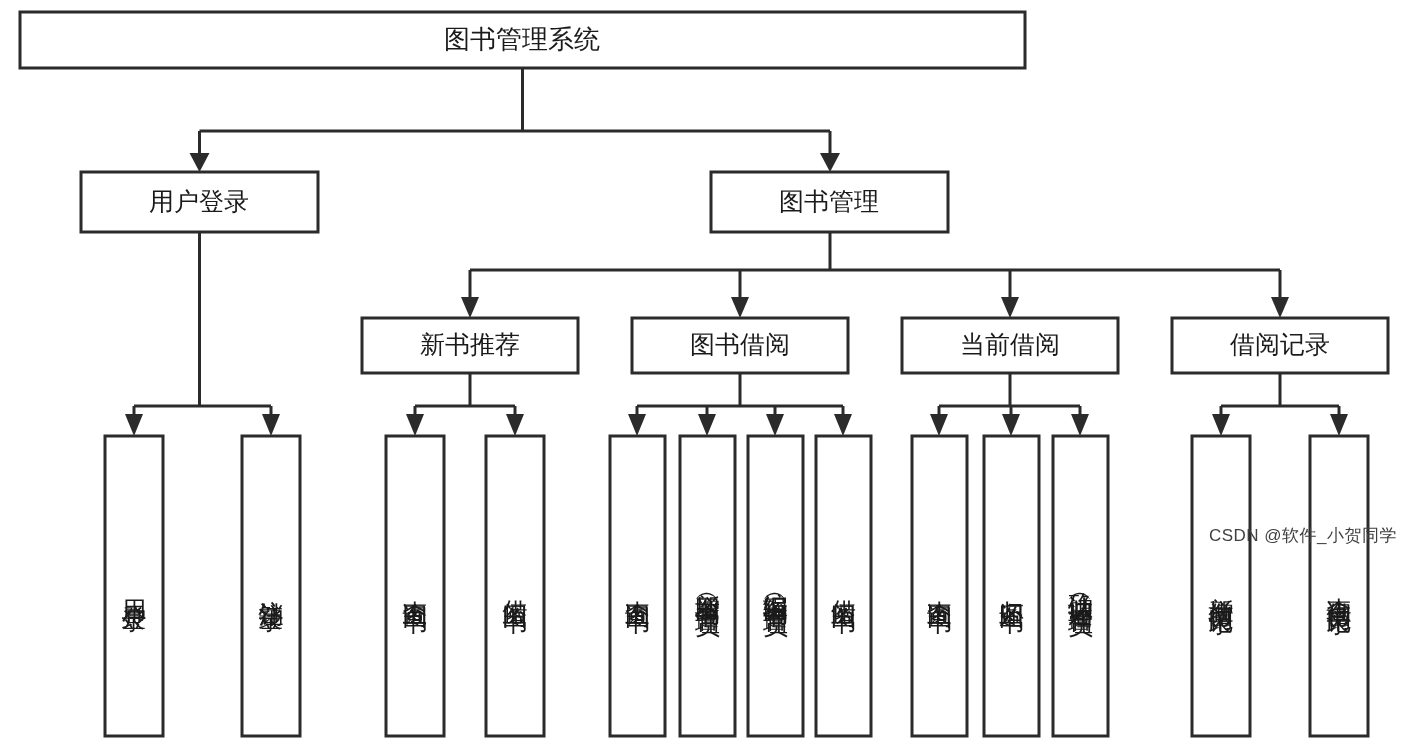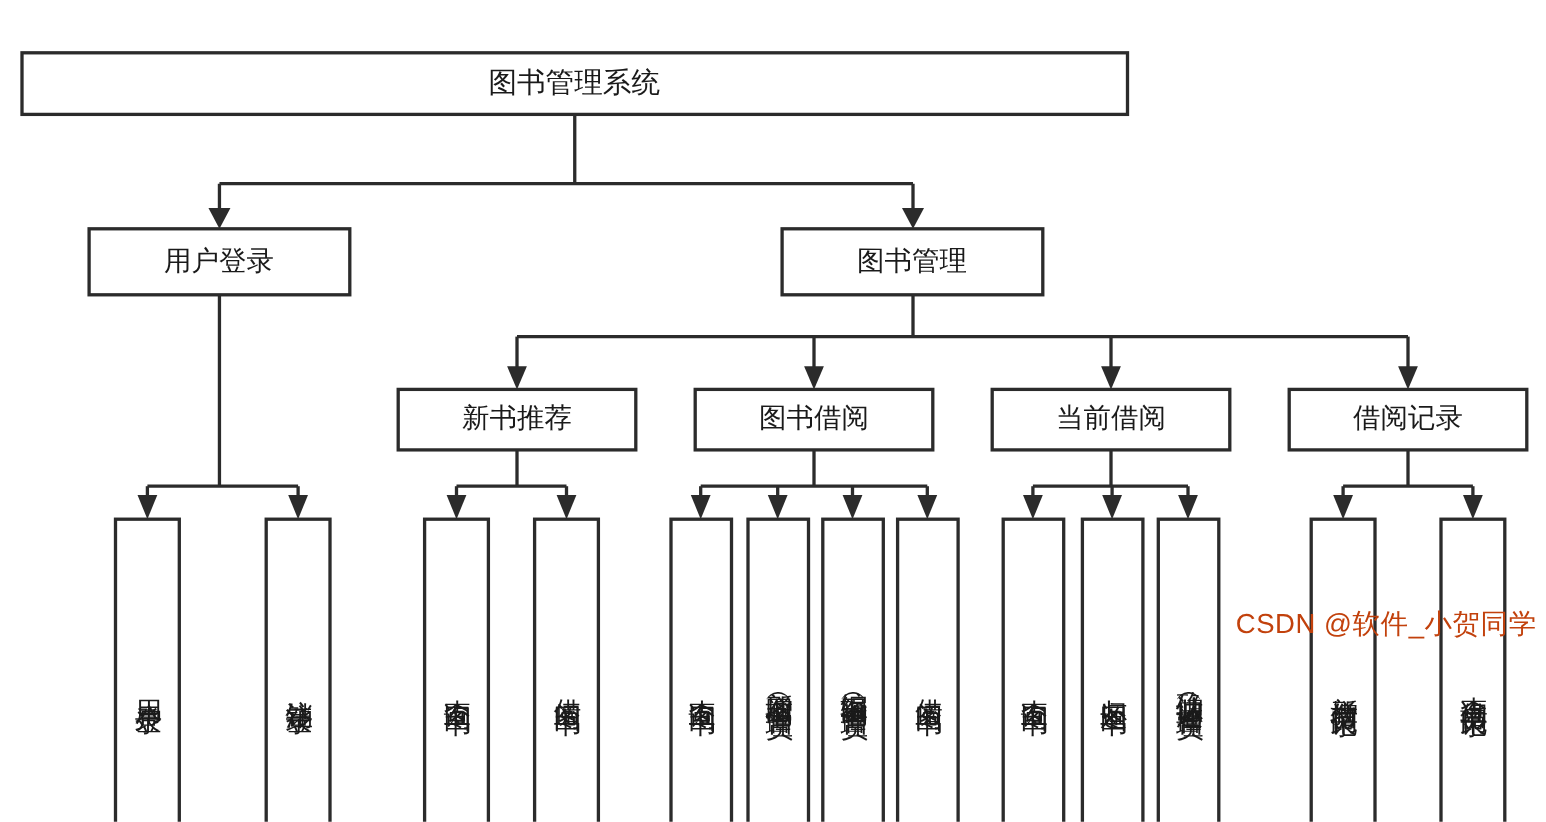--- a/index.html
+++ b/index.html
@@ -12,21 +12,20 @@
     height: 747px;
     font-family: "Liberation Sans", "DejaVu Sans", sans-serif;
     overflow: hidden;
     position: relative;
   }
   #diagram-root {
     position: absolute;
     left: 0; top: 0;
     width: 1405px;
     height: 551px;
-    margin-top: 36px;
   }
   svg.flow {
     display: block;
     width: 1405px;
     height: 747px;
   }
   .node-box {
     fill: #ffffff;
     stroke: #2b2b2b;
     stroke-width: 3;
@@ -70,22 +69,22 @@
     line-height: 1;
     letter-spacing: 3px;
     color: #1a1a1a;
     white-space: nowrap;
   }
   #watermark {
     position: absolute;
     right: 8px;
     bottom: 4px;
     font-family: "Liberation Sans", "DejaVu Sans", sans-serif;
-    font-size: 25px;
-    color: #c2410c;
+    font-size: 17px;
+    color: #404040;
     letter-spacing: 0.5px;
     white-space: nowrap;
   }
 </style>
 </head>
 <body>
 
 <div id="diagram-root">
 
   <svg class="flow" viewBox="0 0 1405 747" xmlns="http://www.w3.org/2000/svg">

